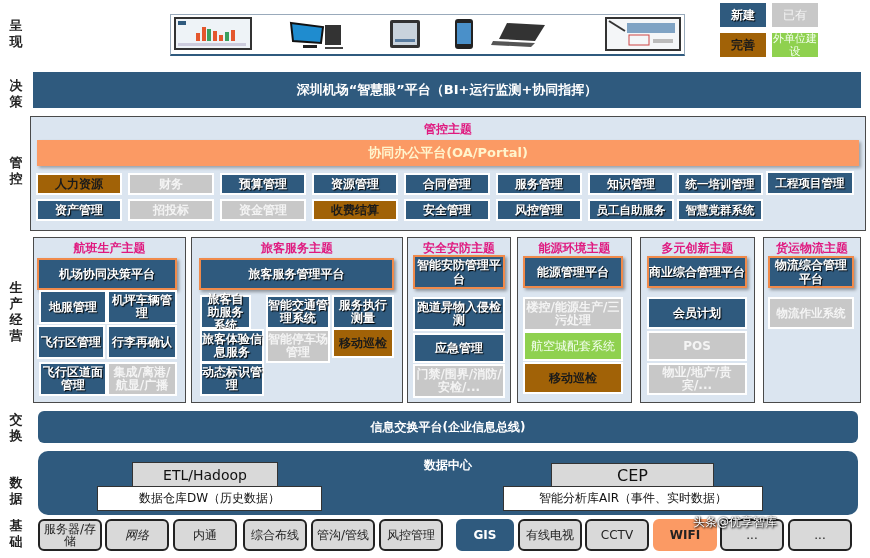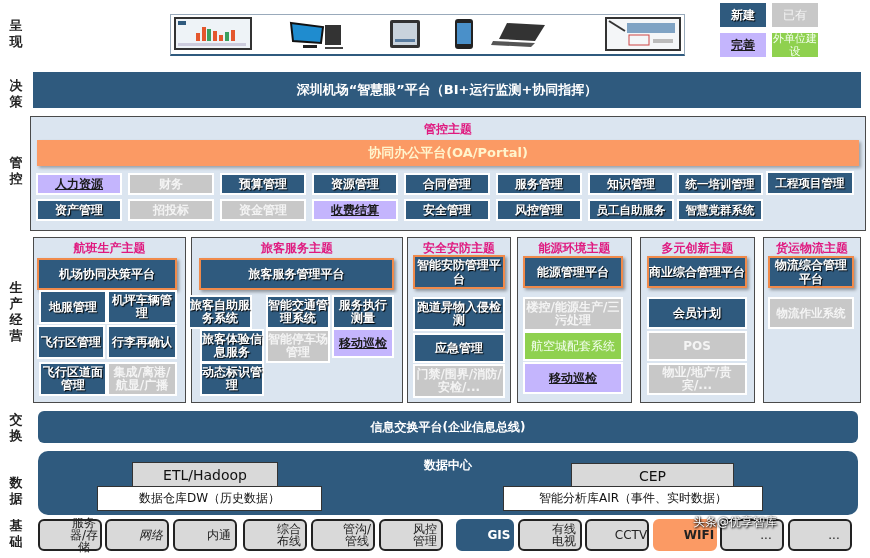--- a/index.html
+++ b/index.html
@@ -1,29 +1,29 @@
 <!DOCTYPE html>
 <html><head>
 <meta charset="utf-8">
 <style>
   * { box-sizing: border-box; margin: 0; padding: 0; }
   body { width: 870px; height: 558px; background: #ffffff; font-family: "DejaVu Sans", "Liberation Sans", sans-serif; position: relative; overflow: hidden; }
   .abs { position: absolute; }
   .side-label { position: absolute; left: 6px; width: 20px; font-size: 13px; font-weight: bold; color: #222; line-height: 16px; text-align: center; }
   .navy { background: #2f5a7e; color: #fff; }
   .grey { background: #c8c8c8; color: #f4f4f4; }
-  .orange { background: #c4b5fd; color: #1a1a1a; text-decoration: underline; }
+  .orange { background: #a16207; color: #1a1a1a; }
   .green { background: #8fd14f; color: #f4fff0; }
   .box { position: absolute; display: flex; align-items: center; justify-content: center; text-align: center; font-weight: bold; font-size: 12px; line-height: 13px; border: 2px solid #fff; }
   .box.navy { text-shadow: 1px 1px 1px #000; }
   .theme-panel { position: absolute; background: #dbe5f0; border: 1px solid #4a4a4a; }
   .theme-title { position: absolute; left: 0; right: 0; top: 2px; text-align: center; color: #e0197f; font-weight: bold; font-size: 12px; }
   .platform { position: absolute; background: #2f5a7e; color: #fff; border: 2px solid #f08a4b; box-shadow: 2px 2px 3px rgba(0,0,0,0.35); display: flex; align-items: center; justify-content: center; text-align: center; font-weight: bold; font-size: 12px; line-height: 14px; text-shadow: 1px 1px 1px #000; }
   .bar { position: absolute; background: #2f5a7e; color: #fff; border-radius: 6px; display: flex; align-items: center; justify-content: center; font-weight: bold; font-size: 12px; }
-  .base-item { position: absolute; top: 519px; height: 32px; background: #d9d9d9; border: 2px solid #222; border-radius: 6px; display: flex; align-items: center; justify-content: center; text-align: center; font-size: 12px; line-height: 12px; color: #222; padding-left: 28px; }
+  .base-item { position: absolute; top: 519px; height: 32px; background: #d9d9d9; border: 2px solid #222; border-radius: 6px; display: flex; align-items: center; justify-content: center; text-align: center; font-size: 12px; line-height: 12px; color: #222; }
   .slab { position: absolute; border: 1px solid #333; display: flex; align-items: center; justify-content: center; font-size: 12px; color: #111; }
   .device { position: absolute; top: 16px; height: 32px; }
 </style>
 </head>
 <body>
 
 <div class="side-label" style="top:18px;"><span>呈现</span></div>
 <div class="side-label" style="top:78px;"><span>决策</span></div>
 <div class="side-label" style="top:155px;"><span>管控</span></div>
 <div class="side-label" style="top:280px;"><span>生产经营</span></div>
@@ -186,21 +186,21 @@
 <div class="box grey" style="left:107px; top:362px; width:70px; height:34px;">
     <span>集成/离港/航显/广播</span>
   </div>
 
 <div class="theme-panel" style="left:191px; top:237px; width:212px; height:166px;">
   <div class="theme-title"><span>旅客服务主题</span></div>
 </div>
 <div class="platform" style="left:199px; top:258px; width:195px; height:32px;">
     <span>旅客服务管理平台</span>
   </div>
-<div class="box navy" style="left:188px; top:295px; width:64px; height:34px;">
+<div class="box navy" style="left:200px; top:295px; width:51px; height:34px;">
     <span>旅客自助服务系统</span>
   </div>
 <div class="box navy" style="left:266px; top:295px; width:64px; height:34px;">
     <span>智能交通管理系统</span>
   </div>
 <div class="box navy" style="left:332px; top:295px; width:62px; height:34px;">
     <span>服务执行测量</span>
   </div>
 <div class="box navy" style="left:200px; top:329px; width:64px; height:34px;">
     <span>旅客体验信息服务</span>
@@ -279,21 +279,21 @@
 
 <div class="abs" style="left:38px; top:451px; width:820px; height:64px; background:#2f5a7e; border-radius:10px;">
   <div class="abs" style="left:0; right:0; top:6px; text-align:center; color:#fff; font-weight:bold; font-size:12px;"><span>数据中心</span></div>
 </div>
 <div class="slab" style="left:132px; top:462px; width:146px; height:26px; background:#d9d9d9; font-size:14px;">
     <span>ETL/Hadoop</span>
   </div>
 <div class="slab" style="left:97px; top:486px; width:225px; height:25px; background:#fff; font-size:12px;">
     <span>数据仓库DW（历史数据）</span>
   </div>
-<div class="slab" style="left:551px; top:463px; width:163px; height:25px; background:#d9d9d9; font-size:14px;margin-left:20px;">
+<div class="slab" style="left:551px; top:463px; width:163px; height:25px; background:#d9d9d9; font-size:16px;">
     <span>CEP</span>
   </div>
 <div class="slab" style="left:503px; top:486px; width:260px; height:25px; background:#fff; font-size:12px;">
     <span>智能分析库AIR（事件、实时数据）</span>
   </div>
 
 <div class="base-item" style="left:38px; width:64px;">
     <span>服务器/存储</span>
   </div>
 <div class="base-item" style="left:105px; width:64px;font-style:italic;">

